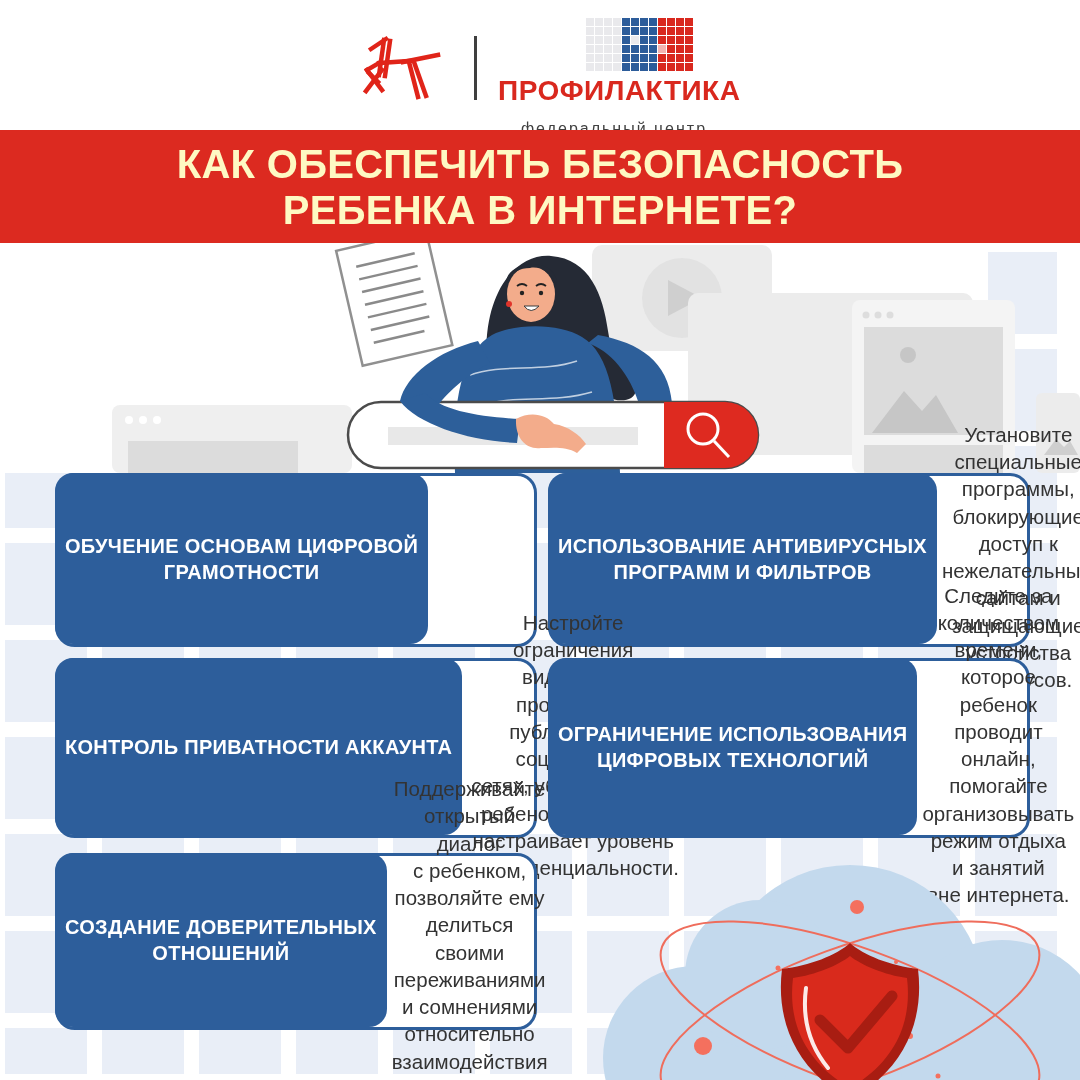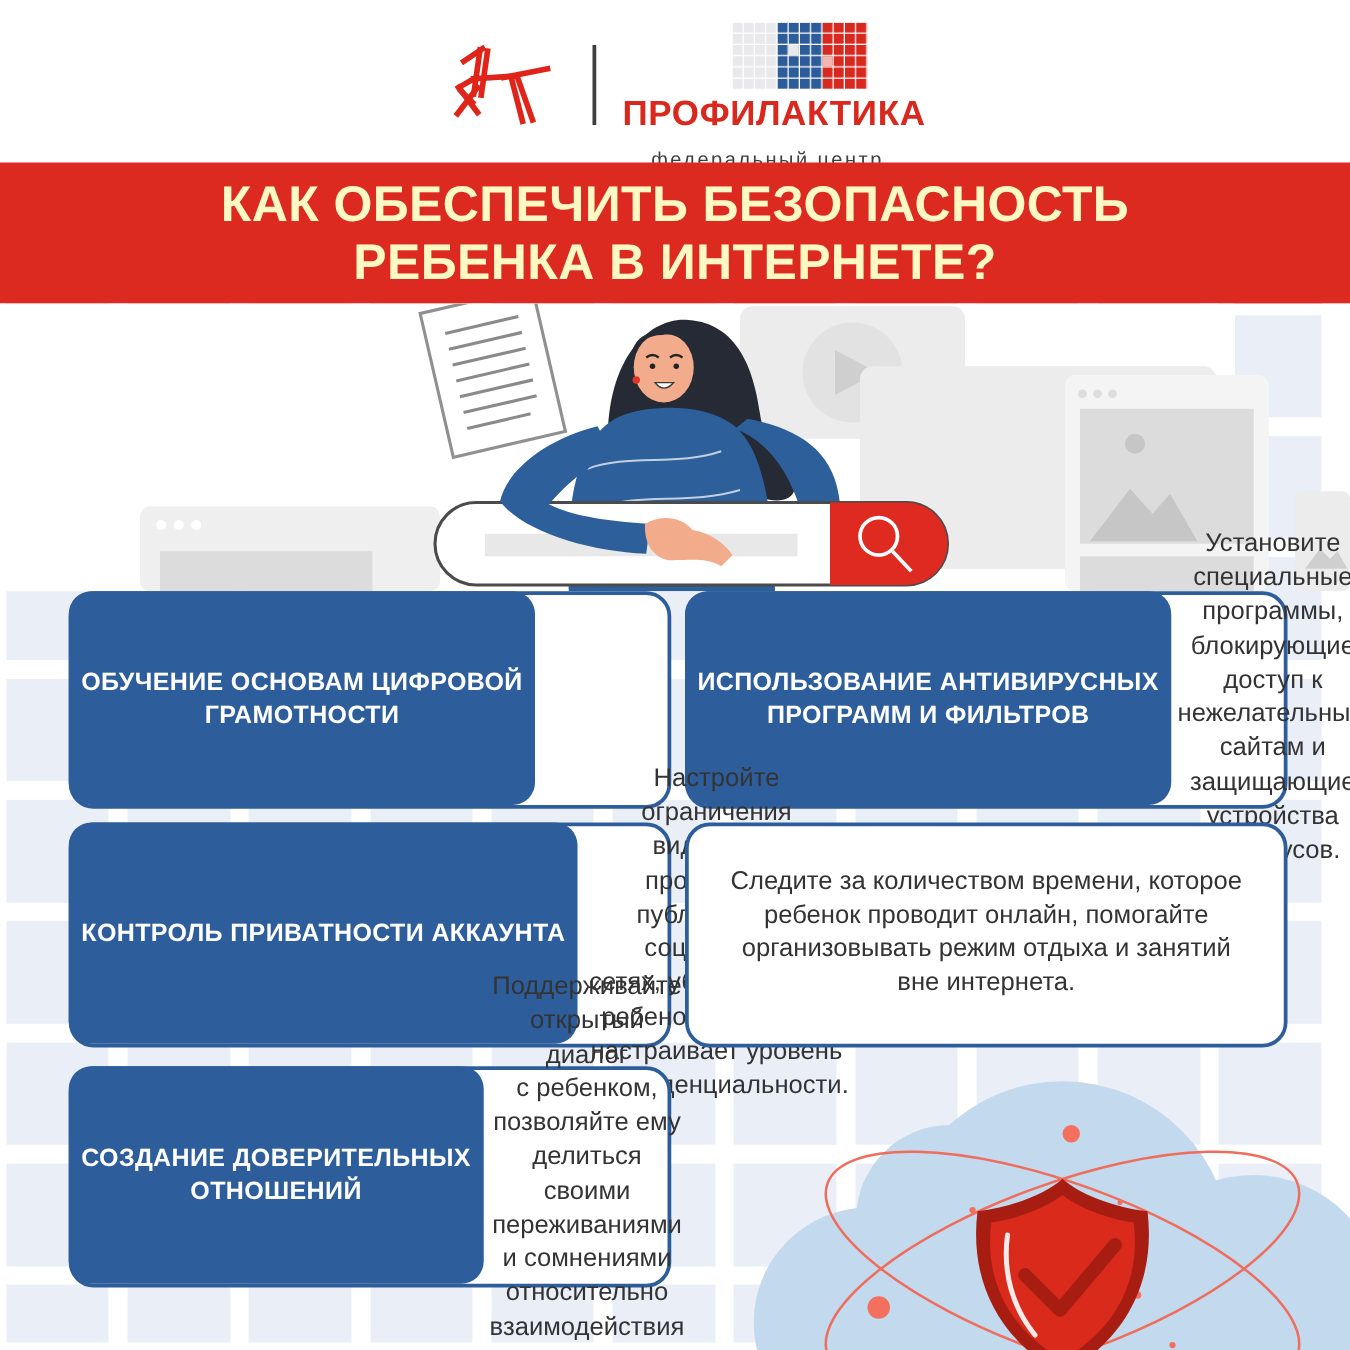--- a/index.html
+++ b/index.html
@@ -198,20 +198,22 @@
 от вирусов.</div>
 </div>
 <div class="abs card c3">
   <div class="card-head">КОНТРОЛЬ ПРИВАТНОСТИ АККАУНТА</div>
   <div class="card-body">Настройте ограничения видимости
 профилей и публикаций в социальных
 сетях, убедитесь, что ребенок правильно
 настраивает уровень конфиденциальности.</div>
 </div>
 <div class="abs card c4">
+  <div class="card-head">ОГРАНИЧЕНИЕ ИСПОЛЬЗОВАНИЯ
+ЦИФРОВЫХ ТЕХНОЛОГИЙ</div>
   <div class="card-body">Следите за количеством времени, которое
 ребенок проводит онлайн, помогайте
 организовывать режим отдыха и занятий
 вне интернета.</div>
 </div>
 <div class="abs card c5">
   <div class="card-head">СОЗДАНИЕ ДОВЕРИТЕЛЬНЫХ
 ОТНОШЕНИЙ</div>
   <div class="card-body">Поддерживайте открытый диалог
 с ребенком, позволяйте ему делиться

